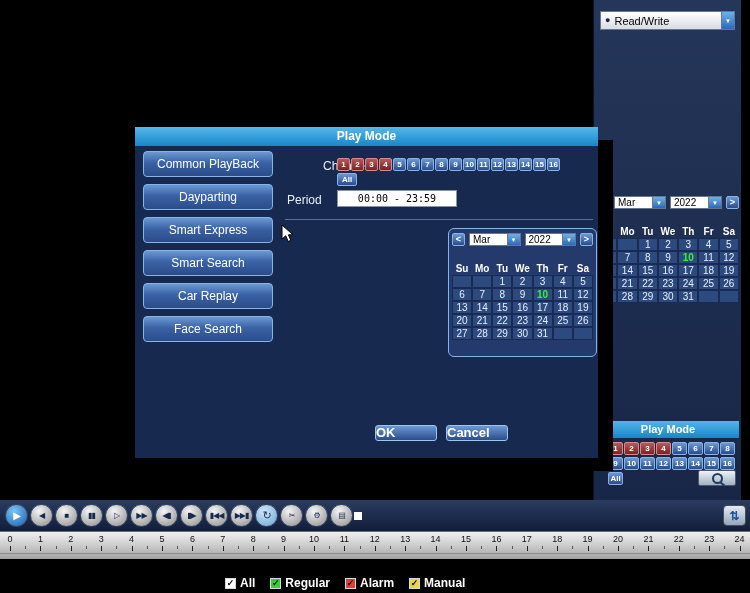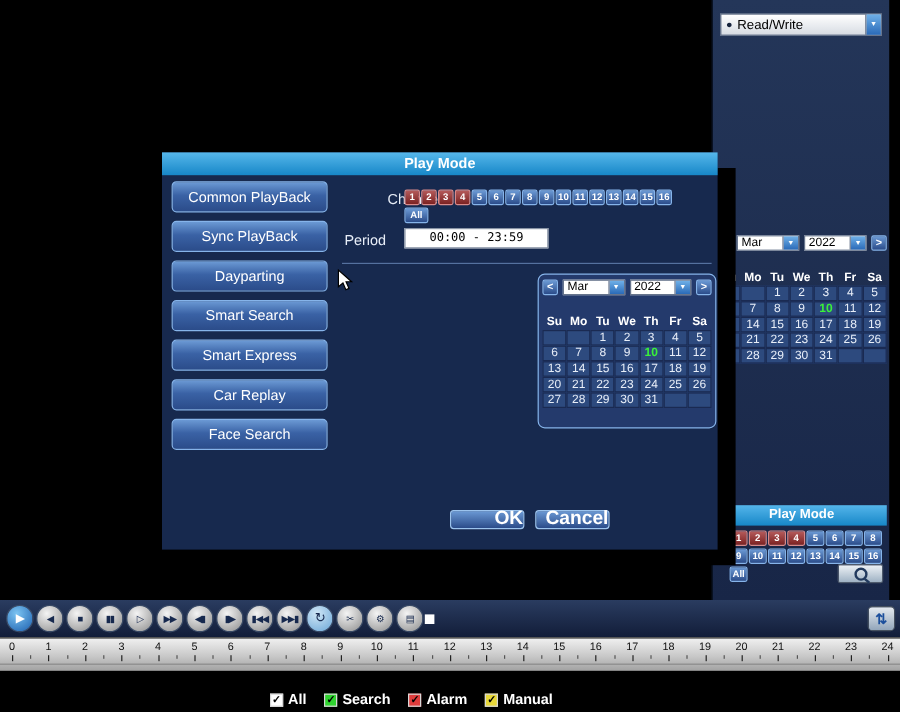--- a/index.html
+++ b/index.html
@@ -64,22 +64,22 @@
   .pd-lbl{left:152px;top:66px;}
   .dlg-ch{position:absolute;left:202px;top:31px;}
   .dlg-all{position:absolute;left:202px;top:46px;width:20px;}
   .period{position:absolute;left:202px;top:63px;width:120px;height:17px;box-sizing:border-box;background:#fff;
           border:1px solid #8893a5;color:#000;font-size:10px;text-align:center;line-height:15px;
           font-family:"DejaVu Sans Mono",monospace;}
   .sep{position:absolute;left:150px;top:92px;width:308px;height:1px;background:#55719f;}
   .dlg-cal{left:313px;top:101px;width:149px;height:129px;border:1px solid #86b4ea;border-radius:6px;
            background:#243a6c;padding:4px 3px;}
   .btn{position:absolute;width:62px;height:16px;box-sizing:border-box;background:linear-gradient(#6b99d4,#2b4c8a);
-       border:1px solid #9cc4ee;border-radius:3px;color:#fff;font-size:16px;font-weight:bold;
-       text-align:right;line-height:14px;}
+       border:1px solid #9cc4ee;border-radius:3px;color:#fff;font-size:13px;font-weight:bold;
+       text-align:left;line-height:14px;}
   .ok{left:240px;top:298px;}
   .cancel{left:311px;top:298px;}
 
   
   .pb-bar{position:absolute;left:0;top:500px;width:750px;height:31px;background:linear-gradient(#2a3c60,#121d39);}
   .pb-btns{position:absolute;left:5px;top:4px;display:flex;gap:2px;}
   .circle-btn{width:23px;height:23px;border-radius:50%;box-sizing:border-box;flex:none;
               background:radial-gradient(circle at 38% 30%,#f4f4f4,#8c8c8c);border:1px solid #394a66;
               color:#17294e;display:flex;align-items:center;justify-content:center;font-size:8px;
               line-height:1;letter-spacing:-1px;}
@@ -208,24 +208,23 @@
     <div class="chan panel-all">All</div>
     <div class="search-btn">
       <span class="mag"></span>
     </div>
   </div>
 
   <div class="dialog">
     <div class="dlg-title">Play Mode</div>
     <div class="dlg-menu">
         <div class="menu-btn">Common PlayBack</div>
-        <div class="menu-btn">Sync PlayBack</div>
         <div class="menu-btn">Dayparting</div>
+        <div class="menu-btn">Smart Express</div>
         <div class="menu-btn">Smart Search</div>
-        <div class="menu-btn">Smart Express</div>
         <div class="menu-btn">Car Replay</div>
         <div class="menu-btn">Face Search</div>
       </div>
 
     <div class="lbl ch-lbl">Channel</div>
     <div class="chan-row dlg-ch">
         <div class="chan sel">1</div>
         <div class="chan sel">2</div>
         <div class="chan sel">3</div>
         <div class="chan sel">4</div>
@@ -414,21 +413,21 @@
       <div class="tl-tick" style="left: 739.6px;"></div>
     </div>
 
   <div class="legend">
       <div class="legend-item">
         <div class="legend-check" style="background: rgb(255, 255, 255);">✓</div>
         <span class="legend-label">All</span>
       </div>
       <div class="legend-item">
         <div class="legend-check" style="background: rgb(47, 212, 47);">✓</div>
-        <span class="legend-label">Search</span>
+        <span class="legend-label">Regular</span>
       </div>
       <div class="legend-item">
         <div class="legend-check" style="background: rgb(224, 60, 60);">✓</div>
         <span class="legend-label">Alarm</span>
       </div>
       <div class="legend-item">
         <div class="legend-check" style="background: rgb(232, 216, 58);">✓</div>
         <span class="legend-label">Manual</span>
       </div>
     </div>

